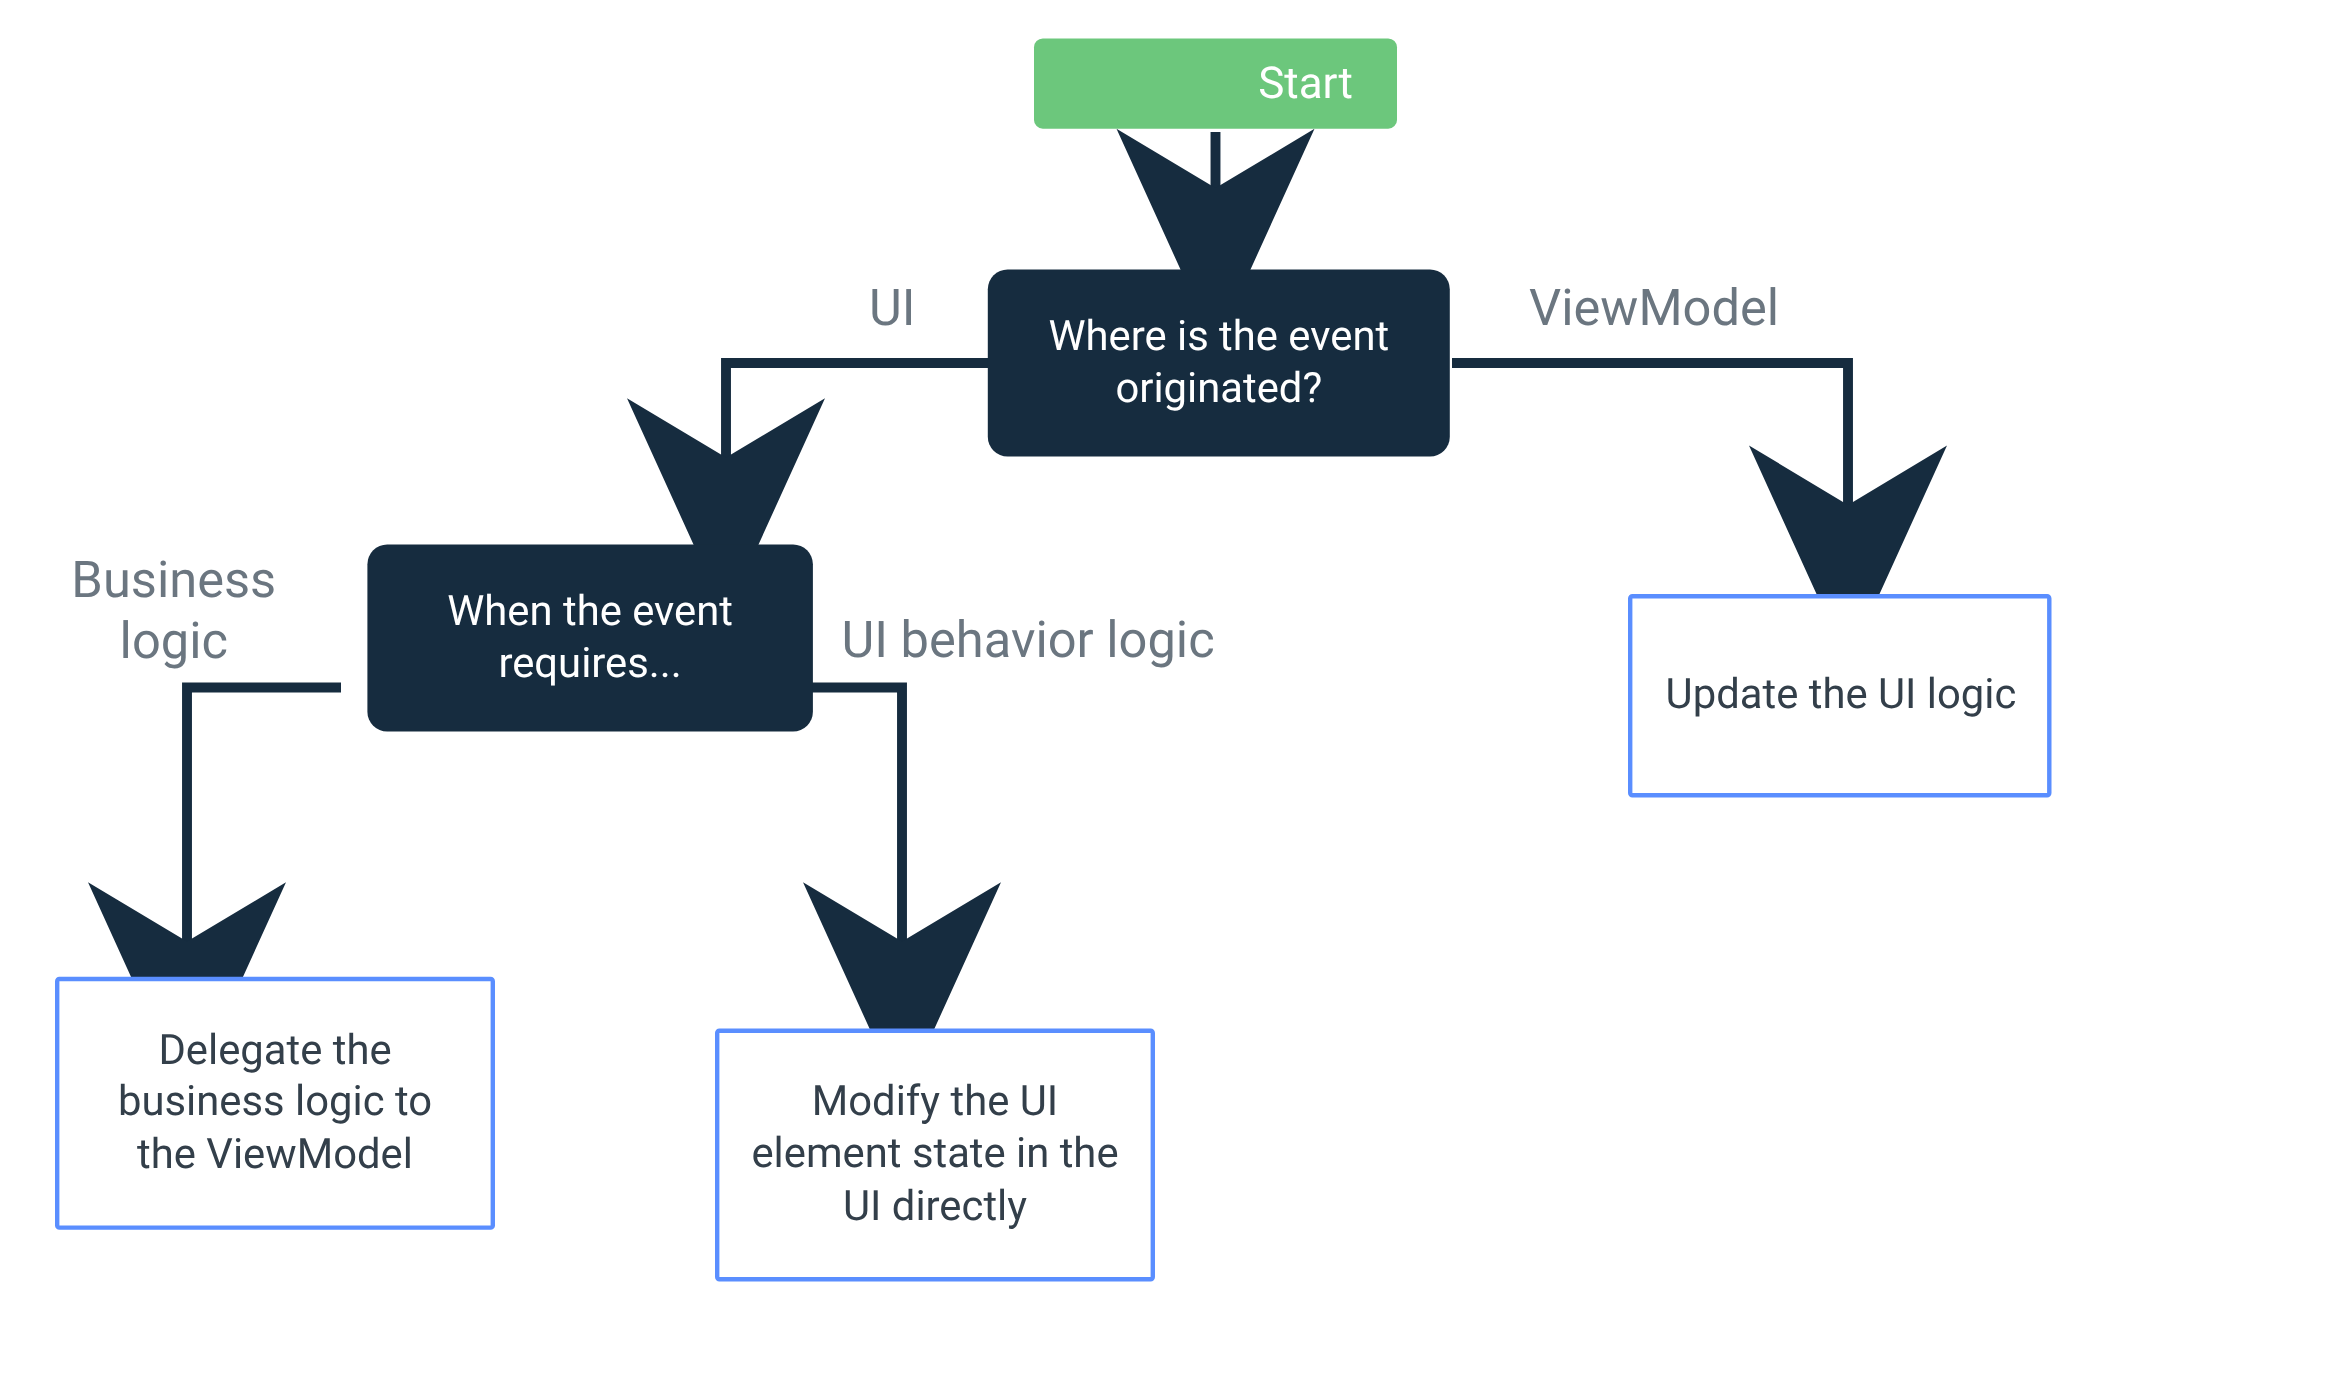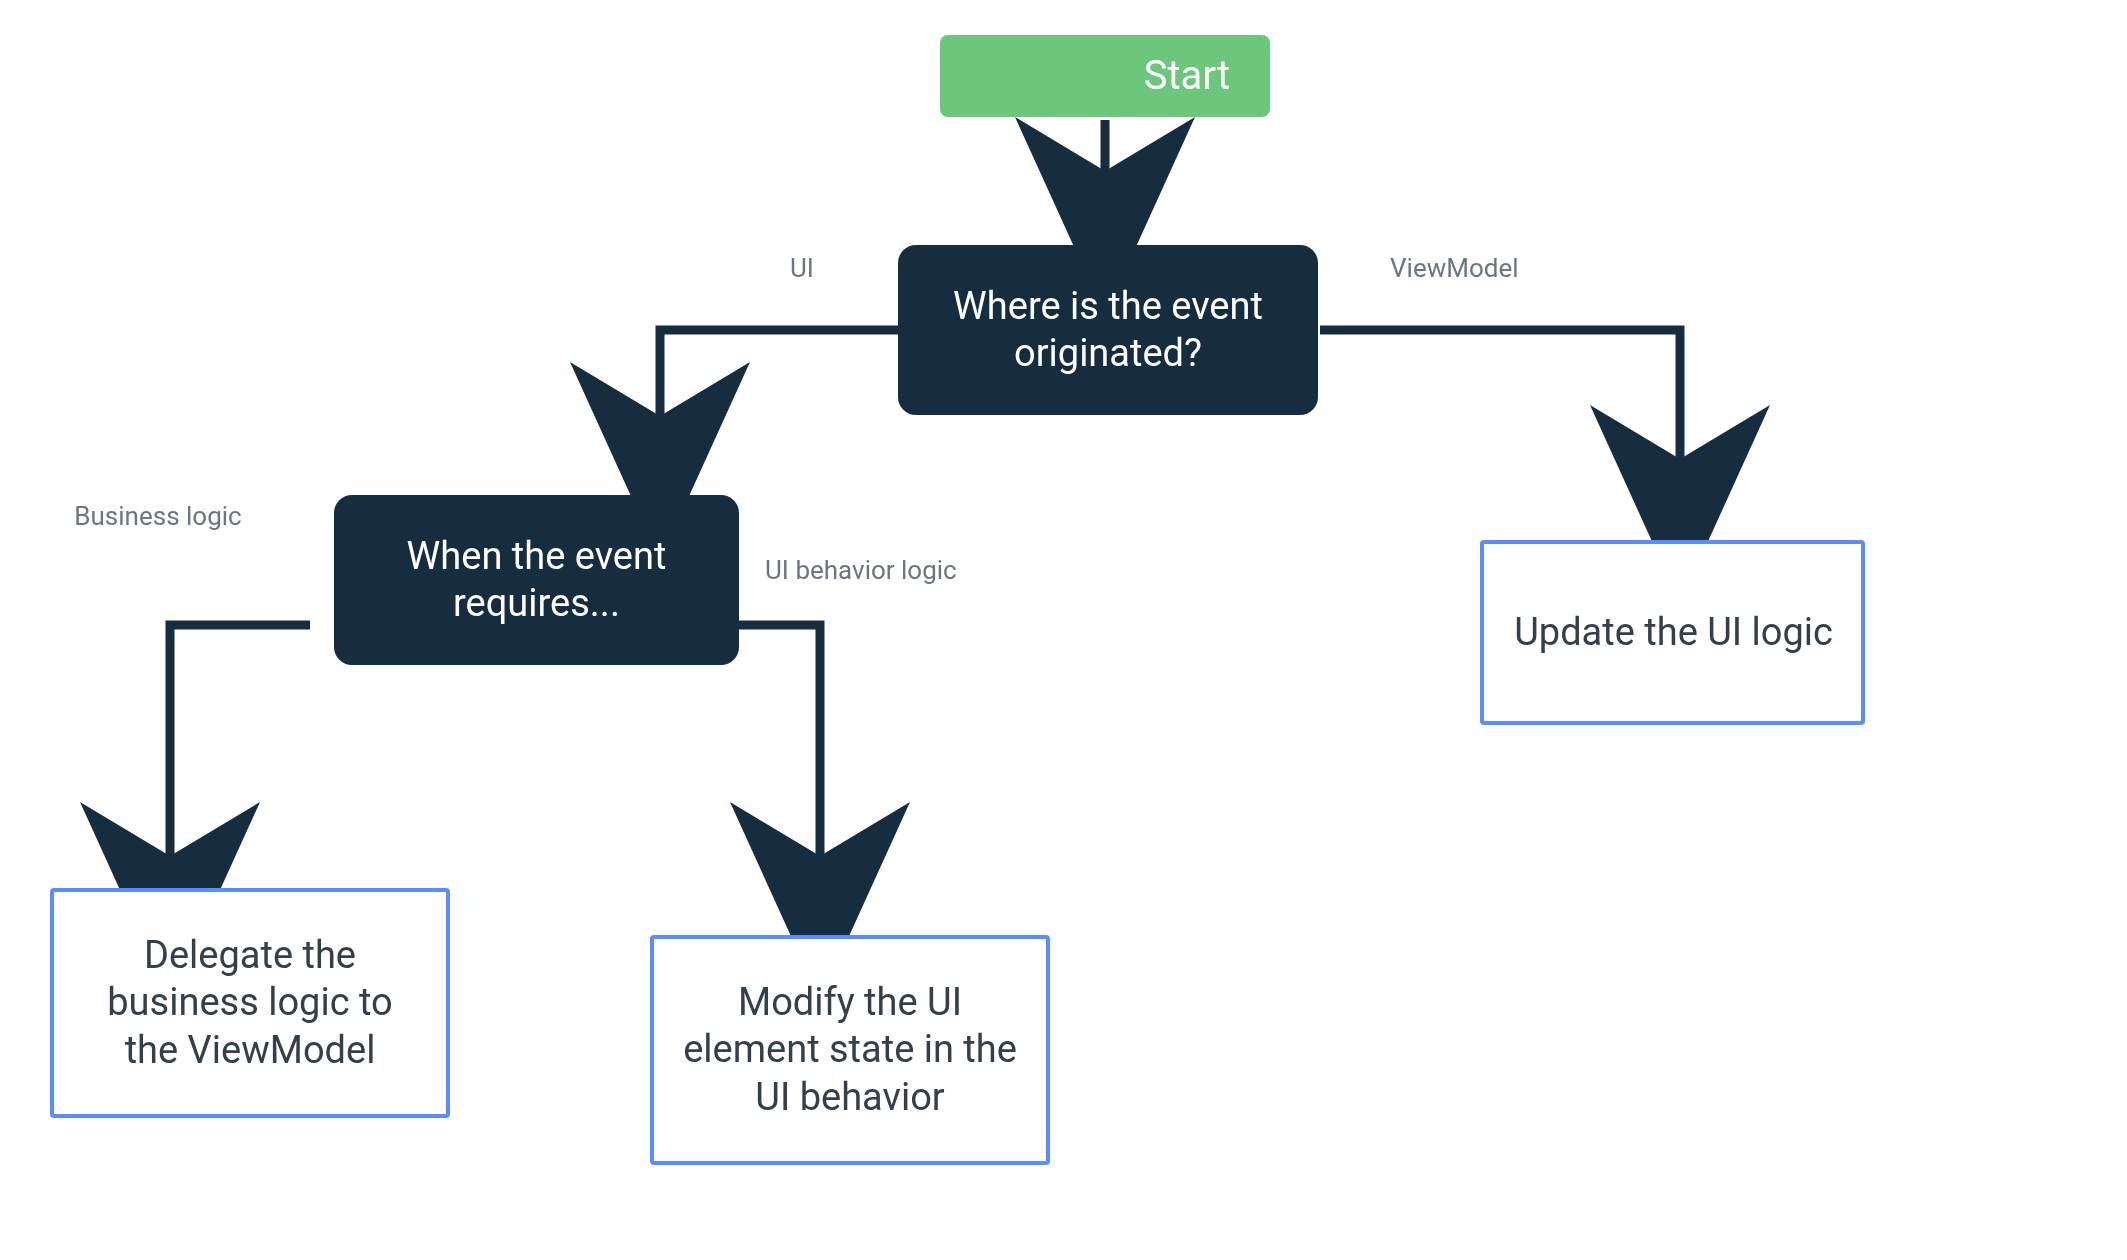--- a/index.html
+++ b/index.html
@@ -34,21 +34,21 @@
     }
     .terminal {
       background: #fff;
       border: 4px solid #5a8eff;
       color: #333f4a;
       border-radius: 4px;
     }
     .edge-label {
       position: absolute;
       color: #6b7680;
-      font-size: 26px;
+      font-size: 46px;
       text-align: center;
       line-height: 1.2;
     }
     svg.connectors {
       position: absolute;
       top: 0; left: 0;
       width: 2127px; height: 1260px;
       pointer-events: none;
     }
     .arrow-path {
@@ -95,21 +95,21 @@
 
 <div class="node terminal" style="left:1480px; top:540px; width:385px; height:185px;">
   <span>Update the UI logic</span>
 </div>
 
 <div class="node terminal" style="left:50px; top:888px; width:400px; height:230px;">
   <span>Delegate the business logic to the ViewModel</span>
 </div>
 
 <div class="node terminal" style="left:650px; top:935px; width:400px; height:230px;">
-  <span>Modify the UI element state in the UI behavior</span>
+  <span>Modify the UI element state in the UI directly</span>
 </div>
 
 <div class="edge-label" style="left:790px; top:253px;">UI</div>
 
 <div class="edge-label" style="left:1390px; top:253px;">ViewModel</div>
 
 <div class="edge-label" style="left:58px; top:501px; width:200px;">Business logic</div>
 
 <div class="edge-label" style="left:765px; top:555px;">UI behavior logic</div>
 

